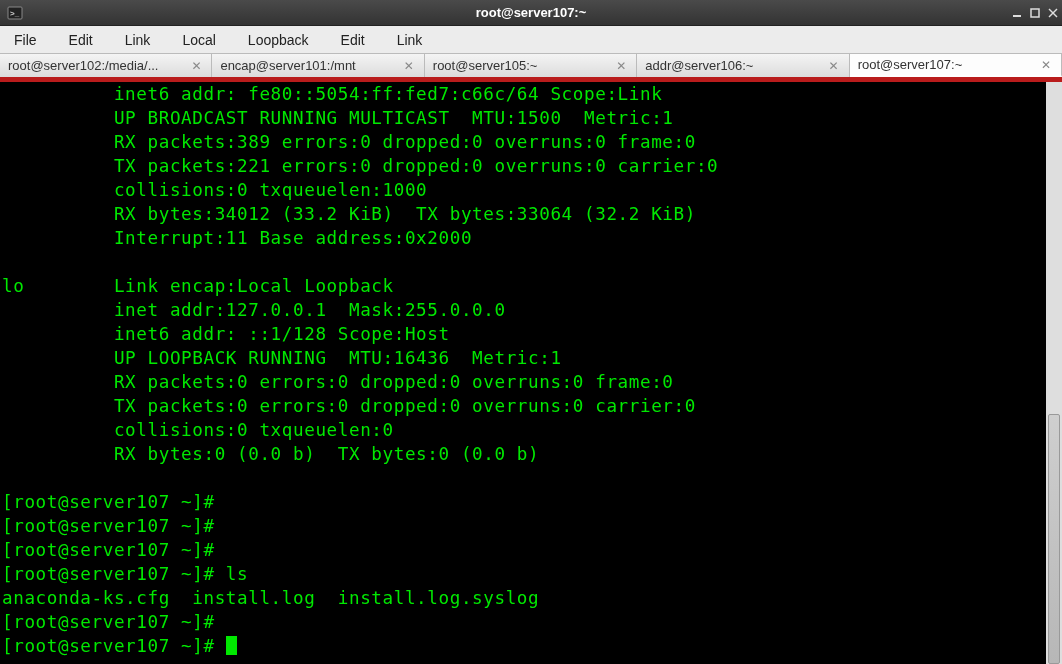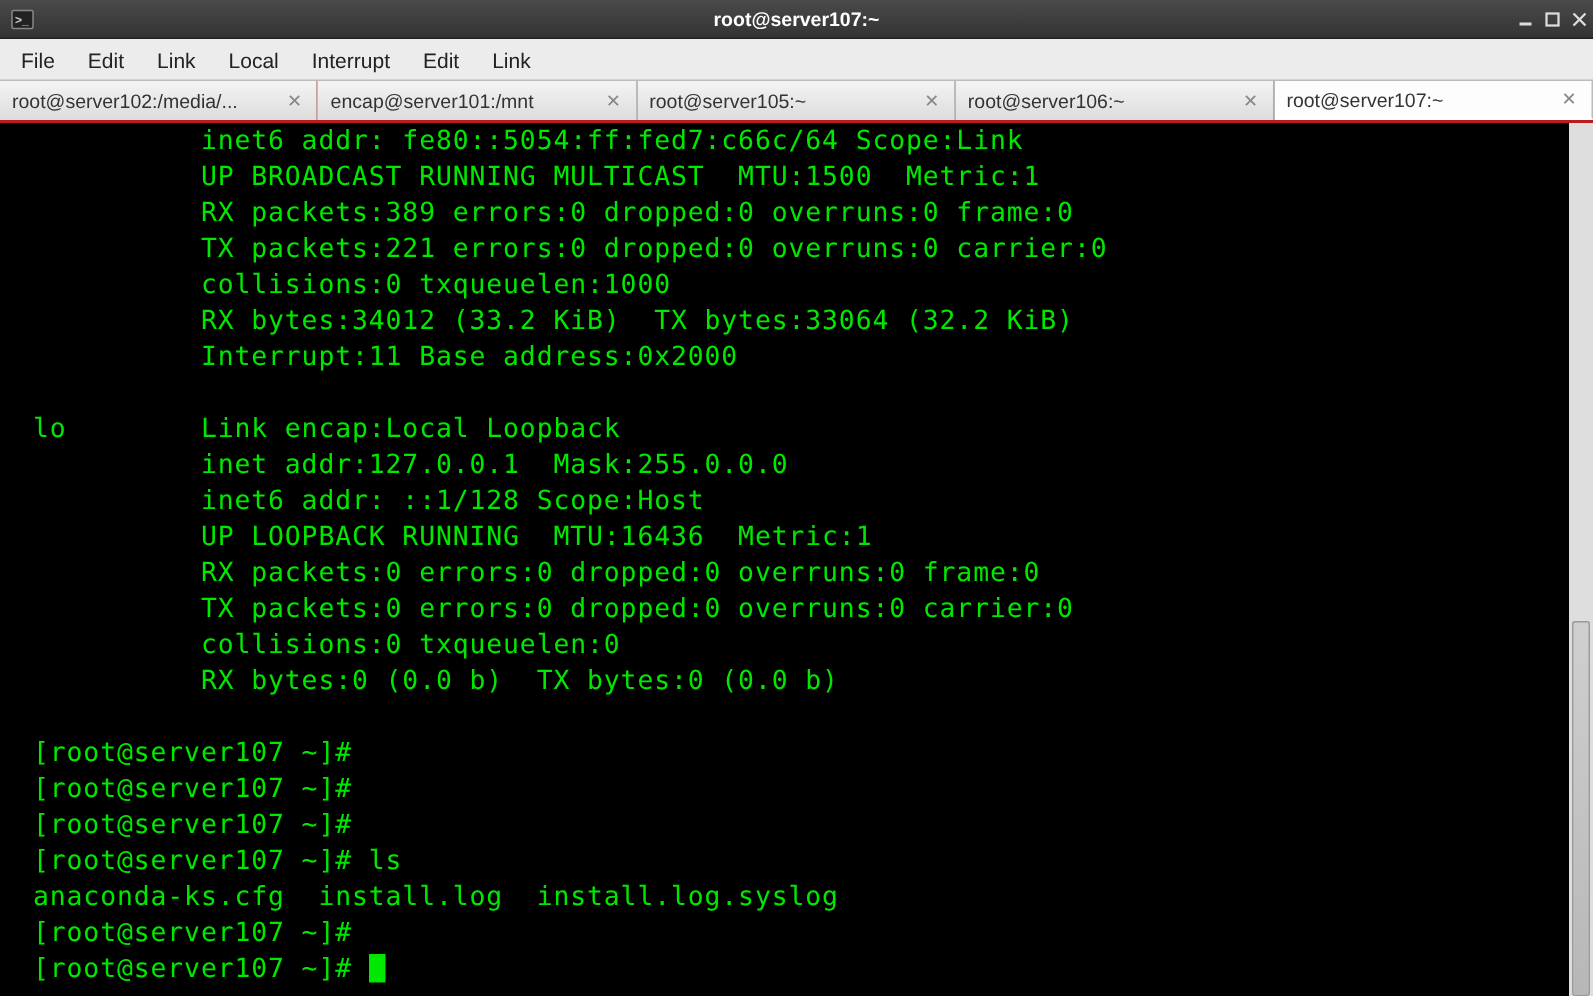--- a/index.html
+++ b/index.html
@@ -42,35 +42,35 @@
     display:flex;align-items:center;justify-content:center;
     font-size: 12px; color:#ddd;
     cursor:pointer;
   }
   
   .menubar {
     height: 28px;
     background: #ececec;
     display:flex; align-items:center;
     padding: 0 4px;
-    gap: 2px;
+    gap: 12px;
     font-size: 14px;
     border-bottom: 1px solid #bbb;
   }
   .menuitem {
     padding: 4px 10px;
     color:#222;
     cursor:pointer;
   }
   
   .tabs {
     height: 28px;
-    background: #b91c1c;
+    background: #eab308;
     display:flex;
-    border-bottom: 2px solid #b91c1c;
+    border-bottom: 5px solid #b91c1c;
     font-size: 13px;
   }
   .tab {
     flex: 1;
     display:flex; align-items:center;
     padding: 0 8px;
     border-right: 1px solid #bbb;
     background: linear-gradient(#f4f4f4,#dcdcdc);
     cursor:pointer;
     min-width:0;
@@ -98,21 +98,20 @@
     flex:1;
     background:#000;
     color:#00e800;
     font-family: "DejaVu Sans Mono","Liberation Mono",monospace;
     font-size: 17.6px;
     line-height: 24px;
     letter-spacing: 0.6px;
     padding: 0 2px 2px 2px;
     white-space: pre;
     overflow:hidden;
-    margin-left:20px;
   }
   .cursor {
     display:inline-block;
     width: 11px; height: 19px;
     background:#00e800;
     vertical-align: text-bottom;
     margin-bottom:1px;
   }
   .scrollbar {
     width: 16px;
@@ -157,40 +156,40 @@
         </svg>
     </div>
   </div>
 </div>
 
 <div class="menubar">
   <div class="menuitem">File</div>
   <div class="menuitem">Edit</div>
   <div class="menuitem">Link</div>
   <div class="menuitem">Local</div>
-  <div class="menuitem">Interrupt</div>
+  <div class="menuitem">Loopback</div>
   <div class="menuitem">Edit</div>
   <div class="menuitem">Link</div>
 </div>
 
 <div class="tabs">
   <div class="tab">
     <span class="tab-label">root@server102:/media/...</span>
     <span class="tab-close">✕</span>
   </div>
   <div class="tab">
     <span class="tab-label">encap@server101:/mnt</span>
     <span class="tab-close">✕</span>
   </div>
   <div class="tab">
     <span class="tab-label">root@server105:~</span>
     <span class="tab-close">✕</span>
   </div>
   <div class="tab">
-    <span class="tab-label">root@server106:~</span>
+    <span class="tab-label">addr@server106:~</span>
     <span class="tab-close">✕</span>
   </div>
   <div class="tab active">
     <span class="tab-label">root@server107:~</span>
     <span class="tab-close">✕</span>
   </div>
 </div>
 
 <div class="term-wrap">
   <div class="terminal" id="terminal">          inet6 addr: fe80::5054:ff:fed7:c66c/64 Scope:Link

